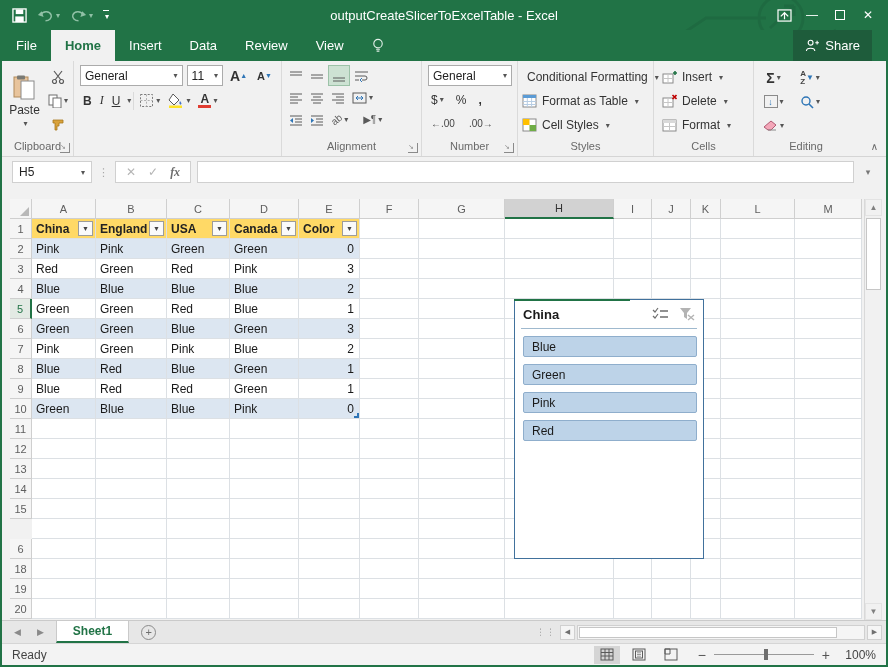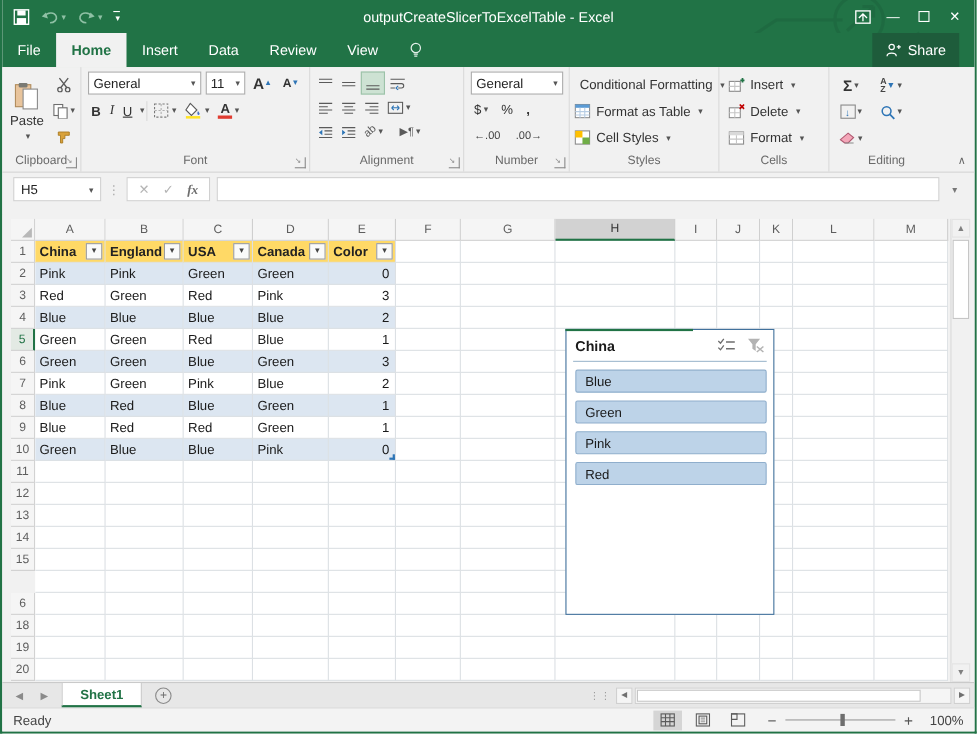--- a/index.html
+++ b/index.html
@@ -266,21 +266,20 @@
             </span>
           <span class="sbtn">
               <span style="display:inline-block;text-align:center">
                 <span class="bigA" style="font-size:12px;display:block;line-height:11px">A</span>
                 <span style="display:block;width:13px;height:3px;background:#E03C31"></span>
               </span>
               <span class="caret">▾</span>
             </span>
         </div>
       </div>
-      <div class="rlabel"><span>Font</span><span class="launcher">↘</span></div>
     </div>
 
     <div class="rgroup" style="width:140px">
       <div class="rbody" style="flex-direction:column; gap:1px; padding:1px 2px;">
         <div class="rrow" style="gap:1px">
           <span class="sbtn">
               <svg class="mi" width="14" height="12" viewBox="0 0 14 12">
                 <path d="M1 2h12M1 5h12" stroke="#5A5A5A"></path>
               </svg>
             </span>

